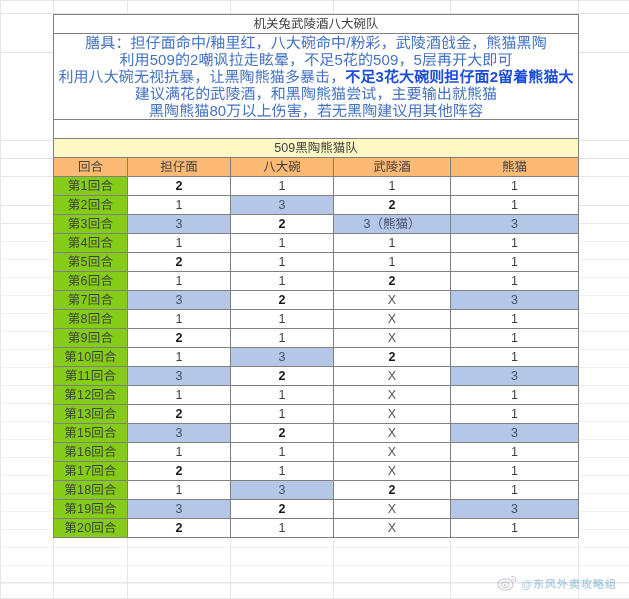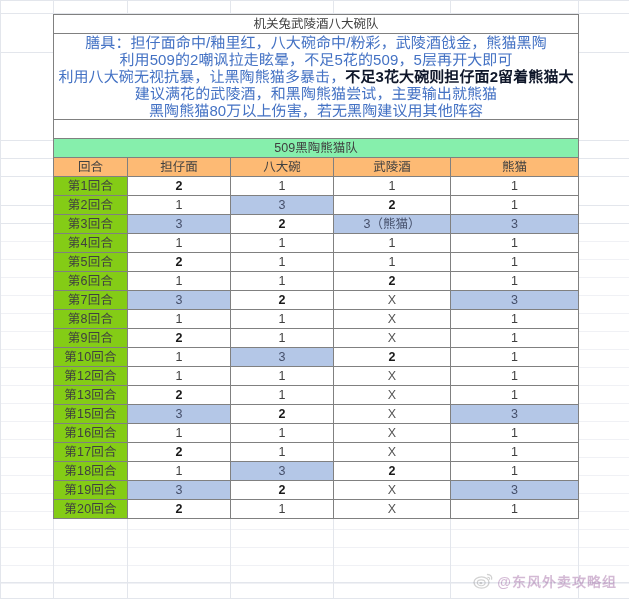--- a/index.html
+++ b/index.html
@@ -72,42 +72,42 @@
     line-height: 38px;
     font-size: 15.5px;
     color: #2b2b2b;
     background: #ffffff;
   }
   td.subtitle-cell {
     height: 26px;
     line-height: 26px;
     font-size: 14.5px;
     color: #2b2b2b;
-    background: #86efac;
+    background: #fef9c3;
   }
 
   
   td.notes-cell {
     text-align: left;
     vertical-align: top;
     padding: 3px 6px 4px 6px;
     height: 82px;
     line-height: 17px;
     background: #ffffff;
   }
   .note-line {
     color: #4472c4;
     font-size: 15px;
     line-height: 17px;
     white-space: nowrap;
     letter-spacing: 0.1px;
   }
   .note-line b {
     font-weight: bold;
-    color: #0f172a;
+    color: #1d4ed8;
   }
 
   
   td.spacer-cell {
     height: 4px;
     line-height: 4px;
     border-left: 1px solid #808080;
     border-right: 1px solid #808080;
     border-top: none;
     border-bottom: none;
@@ -157,22 +157,22 @@
     right: 12px;
     bottom: 8px;
     z-index: 5;
     display: flex;
     align-items: center;
     gap: 4px;
     opacity: 0.30;
     pointer-events: none;
   }
   #watermark .wm-text {
-    font-size: 14px;
-    color: #701a75;
+    font-size: 11px;
+    color: #0369a1;
     font-weight: bold;
     letter-spacing: 1px;
   }
   #watermark svg { display: block; }
 </style>
 </head>
 <body>
 
 <div id="sheet-grid">
     <div class="grid-v" style="left: 0px;"></div>
@@ -316,20 +316,27 @@
           <td class="v">1</td>
         </tr>
         <tr>
           <td class="round-label">第10回合</td>
           <td class="v">1</td>
           <td class="v hl">3</td>
           <td class="v strong">2</td>
           <td class="v">1</td>
         </tr>
         <tr>
+          <td class="round-label">第11回合</td>
+          <td class="v hl">3</td>
+          <td class="v strong">2</td>
+          <td class="v xmark">X</td>
+          <td class="v hl">3</td>
+        </tr>
+        <tr>
           <td class="round-label">第12回合</td>
           <td class="v">1</td>
           <td class="v">1</td>
           <td class="v xmark">X</td>
           <td class="v">1</td>
         </tr>
         <tr>
           <td class="round-label">第13回合</td>
           <td class="v strong">2</td>
           <td class="v">1</td>

